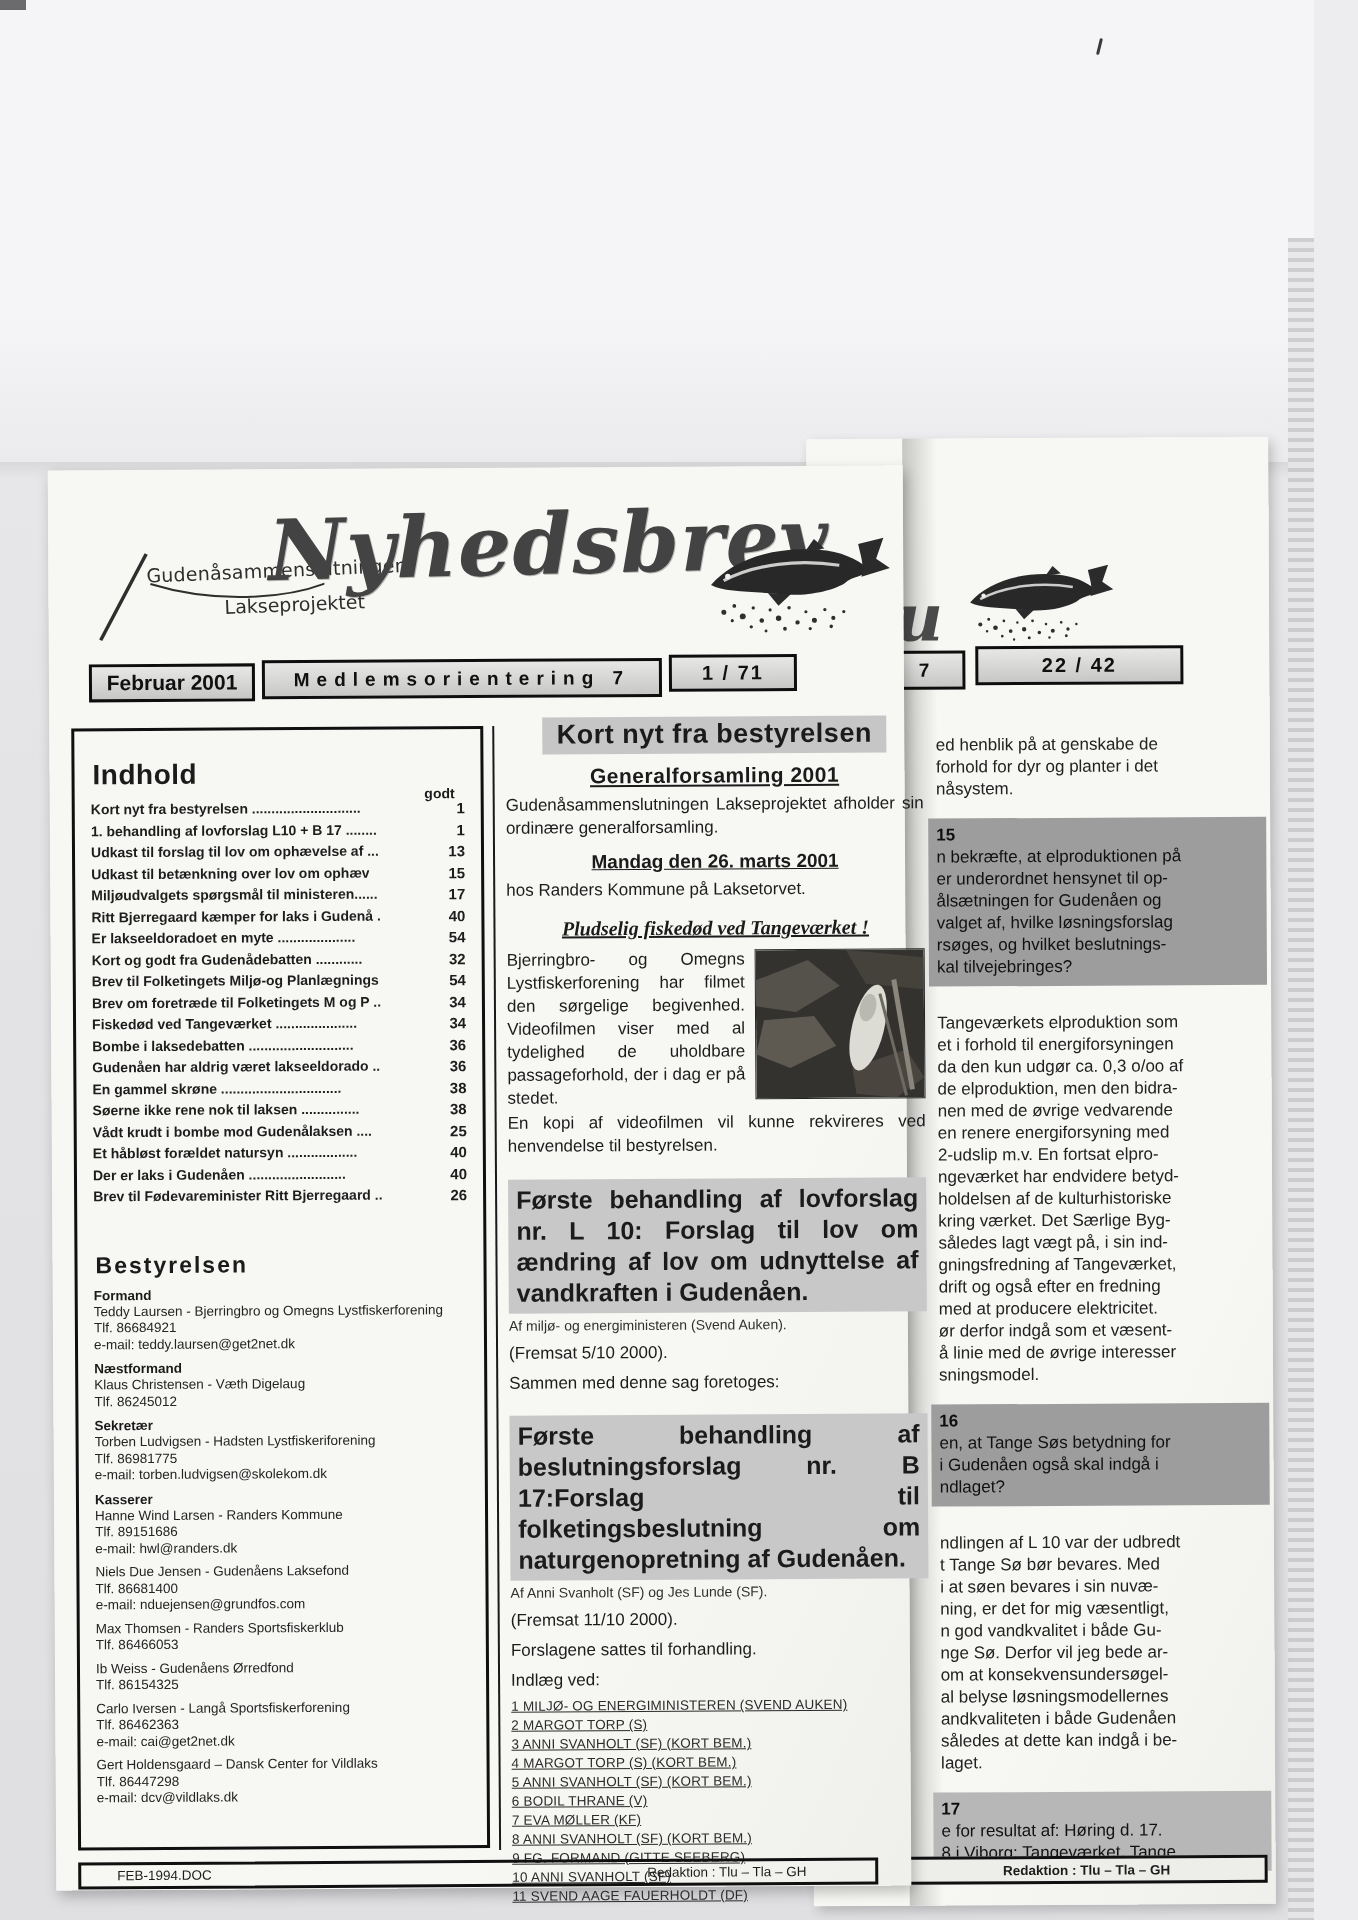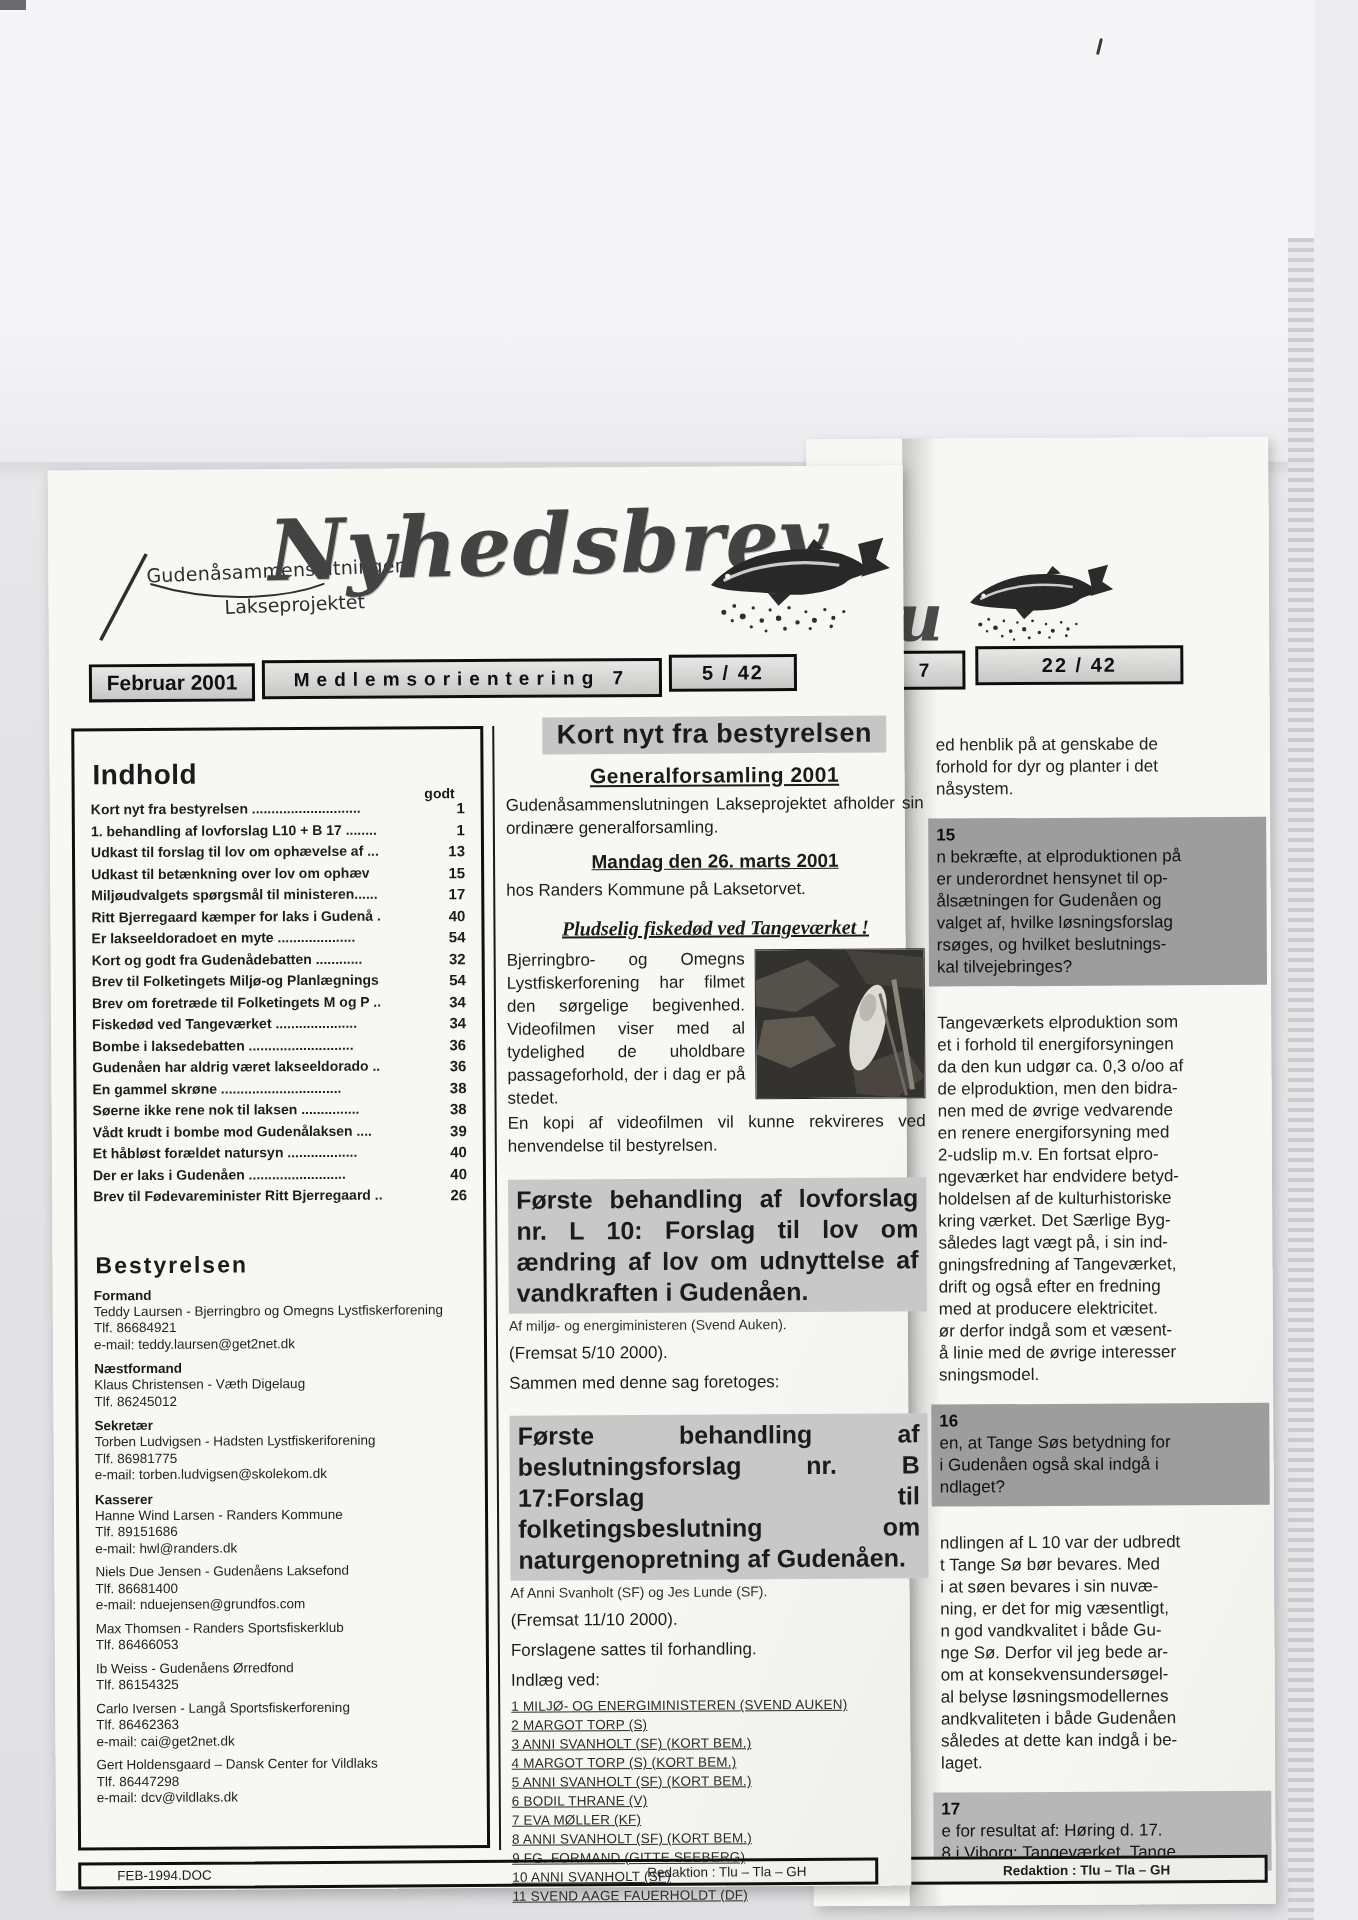--- a/index.html
+++ b/index.html
@@ -241,21 +241,21 @@
       <div class="logo-org">Gudenåsammenslutningen</div>
       <div class="logo-proj">Lakseprojektet</div>
     </div>
     <div class="masthead">Nyhedsbrev</div>
     <svg class="fish1" width="190" height="100" viewBox="0 0 178 95">
         <use href="#fishdef"></use>
       </svg>
 
     <div class="bar bar-date">Februar 2001</div>
     <div class="bar bar-series">Medlemsorientering 7</div>
-    <div class="bar bar-page">5 / 42</div>
+    <div class="bar bar-page">1 / 71</div>
 
     <div class="contents-box">
       <div class="side-label">godt</div>
       <div class="toc-heading">Indhold</div>
       <div class="toc-list">
         <div class="toc-row">
             <span class="toc-t">Kort nyt fra bestyrelsen ............................</span>
             <span class="toc-p">1</span>
           </div>
           <div class="toc-row">
@@ -309,21 +309,21 @@
           <div class="toc-row">
             <span class="toc-t">En gammel skrøne ...............................</span>
             <span class="toc-p">38</span>
           </div>
           <div class="toc-row">
             <span class="toc-t">Søerne ikke rene nok til laksen ...............</span>
             <span class="toc-p">38</span>
           </div>
           <div class="toc-row">
             <span class="toc-t">Vådt krudt i bombe mod Gudenålaksen ....</span>
-            <span class="toc-p">39</span>
+            <span class="toc-p">25</span>
           </div>
           <div class="toc-row">
             <span class="toc-t">Et håbløst forældet natursyn ..................</span>
             <span class="toc-p">40</span>
           </div>
           <div class="toc-row">
             <span class="toc-t">Der er laks i Gudenåen .........................</span>
             <span class="toc-p">40</span>
           </div>
           <div class="toc-row">

